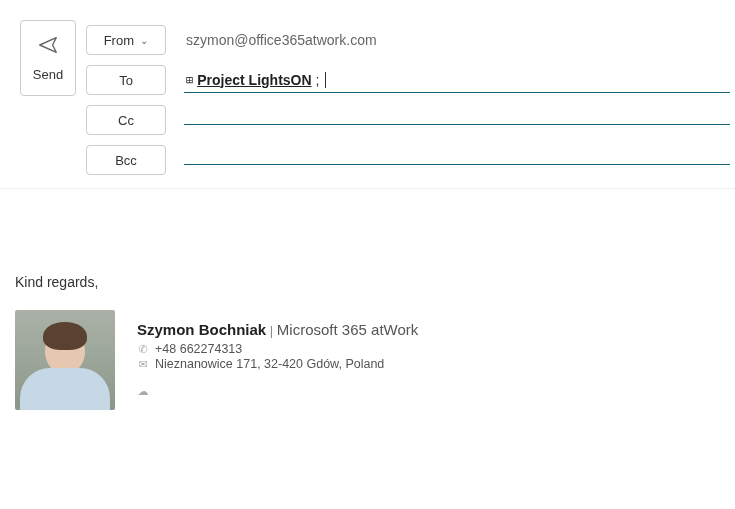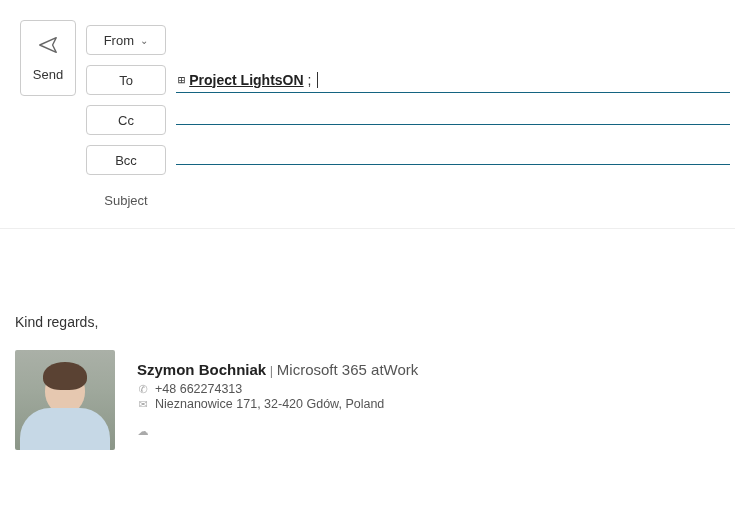--- a/index.html
+++ b/index.html
@@ -50,21 +50,21 @@
     }
     .fields-col {
       flex: 1;
       display: flex;
       flex-direction: column;
     }
     .field-row {
       display: flex;
       align-items: center;
       min-height: 40px;
-      gap: 10px;
+      gap: 18px;
     }
     .field-btn {
       width: 80px;
       min-width: 80px;
       height: 30px;
       border: 1px solid #ccc;
       border-radius: 4px;
       background: #fff;
       display: flex;
       align-items: center;
@@ -226,20 +226,21 @@
       <span class="send-label">Send</span>
     </button>
   </div>
 
   <div class="fields-col">
     <div class="field-row">
       <button class="field-btn">
         <span>From</span>
         <span class="chevron">⌄</span>
       </button>
+      <div class="field-value">szymon@office365atwork.com</div>
     </div>
 
     <div class="field-row">
       <button class="field-btn">
         <span>To</span>
       </button>
       <div class="field-value underlined">
         <span class="expand-icon">⊞</span>
         <span class="recipient-group">Project LightsON</span>
           <span>;</span>
@@ -254,24 +255,20 @@
       <div class="field-value underlined"></div>
     </div>
 
     <div class="field-row">
       <button class="field-btn">
         <span>Bcc</span>
       </button>
       <div class="field-value underlined"></div>
     </div>
 
-    <div class="field-row subject-row">
-      <div class="subject-label">Subject</div>
-      <div class="field-value"></div>
-    </div>
   </div>
 </div>
 
 <div class="body-area">
   <div class="kind-regards">Kind regards,</div>
 
   <div class="signature">
     <div class="sig-photo">
       <div class="hair"></div>
     </div>

